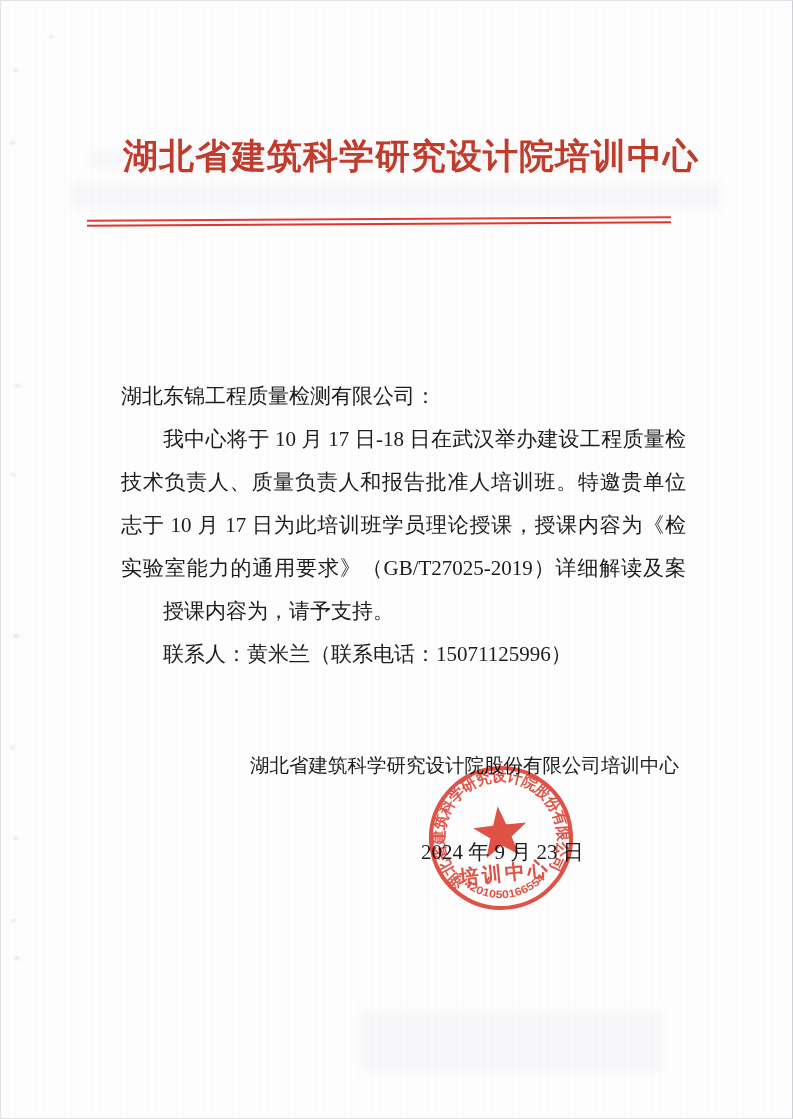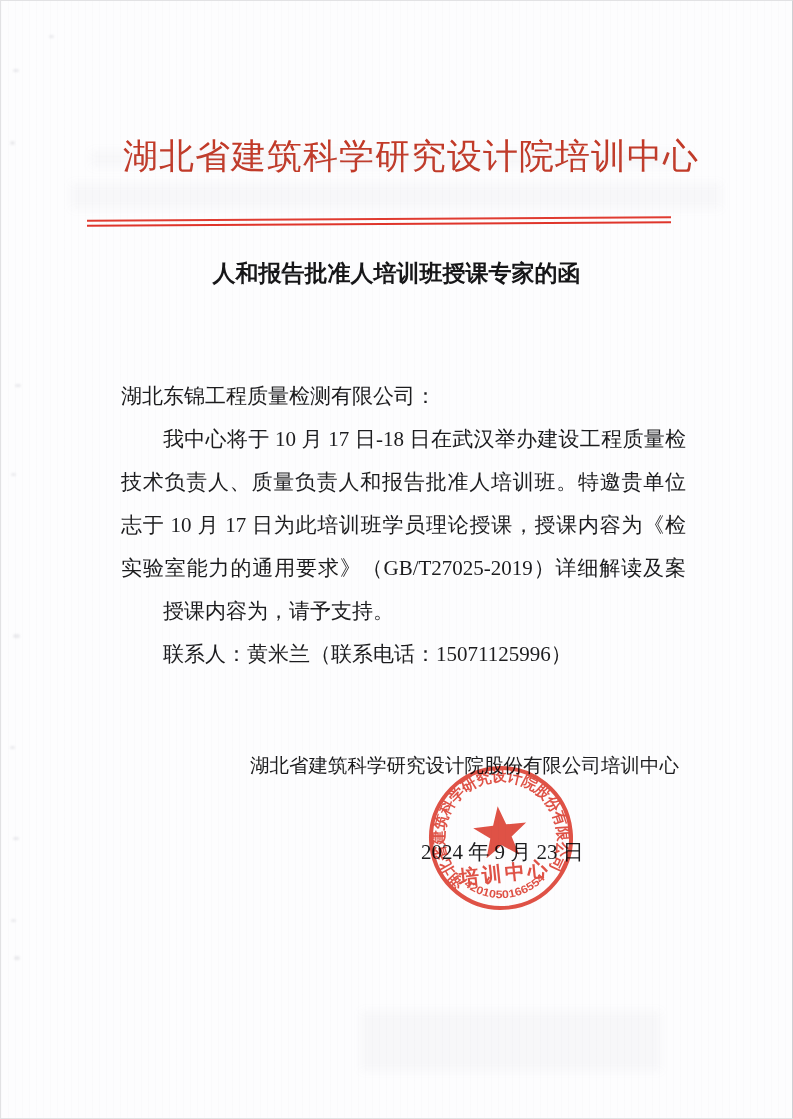--- a/index.html
+++ b/index.html
@@ -14,21 +14,21 @@
     width:791px;height:1117px;
     background:#fdfdfe;
     background-image:repeating-linear-gradient(90deg, rgba(60,60,80,0.015) 0 1px, transparent 1px 7px);
     border:1px solid #e2e2e4;
     border-right:1px solid #cfcfd3;
     box-sizing:content-box;
   }
   .letterhead{
     position:absolute;top:132px;left:0;right:0;
     text-align:center;
-    font-size:35px;font-weight:400;
+    font-size:35px;font-weight:700;
     color:#c23a28;
     letter-spacing:1px;
     white-space:nowrap;
     padding-left:29px;
   }
   .rule{
     position:absolute;top:217px;left:86px;width:584px;height:3px;
     border-top:2px solid #e03c31;
     border-bottom:2px solid #df352b;
     transform:rotate(-0.35deg);
@@ -101,21 +101,20 @@
 </head>
 <body>
 
 <div class="page">
 
   <div class="letterhead">湖北省建筑科学研究设计院培训中心</div>
 
   <div class="rule"></div>
 
   <div class="subject">
-    <div>人和报告批准人培训班授课专家的函</div>
   </div>
 
   <div class="body-block">
     <div class="salutation">湖北东锦工程质量检测有限公司：</div>
     <div class="bline indent fill">我中心将于 10 月 17 日-18 日在武汉举办建设工程质量检测机构</div>
     <div class="bline fill">技术负责人、质量负责人和报告批准人培训班。特邀贵单位何宏伟同</div>
     <div class="bline fill">志于 10 月 17 日为此培训班学员理论授课，授课内容为《检测和校准</div>
     <div class="bline fill">实验室能力的通用要求》（GB/T27025-2019）详细解读及案例分析等。</div>
     <div class="bline indent">授课内容为，请予支持。</div>
     <div class="bline indent">联系人：黄米兰（联系电话：15071125996）</div>

